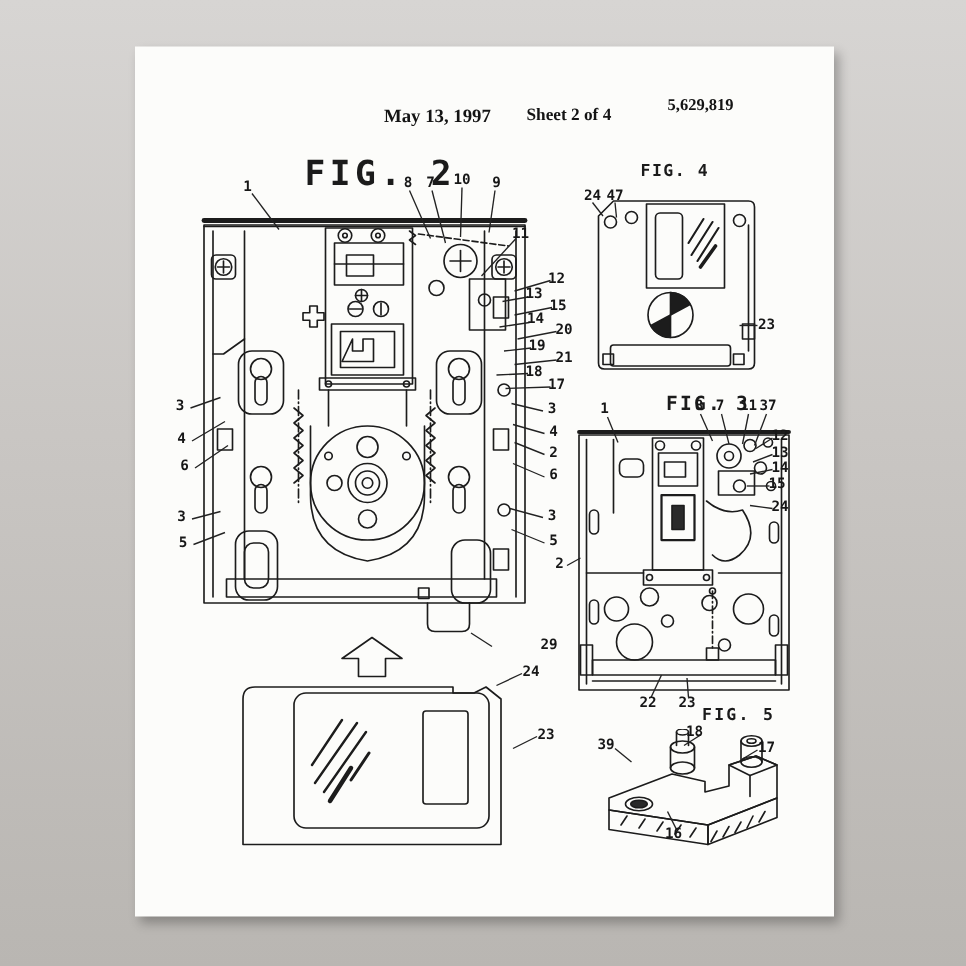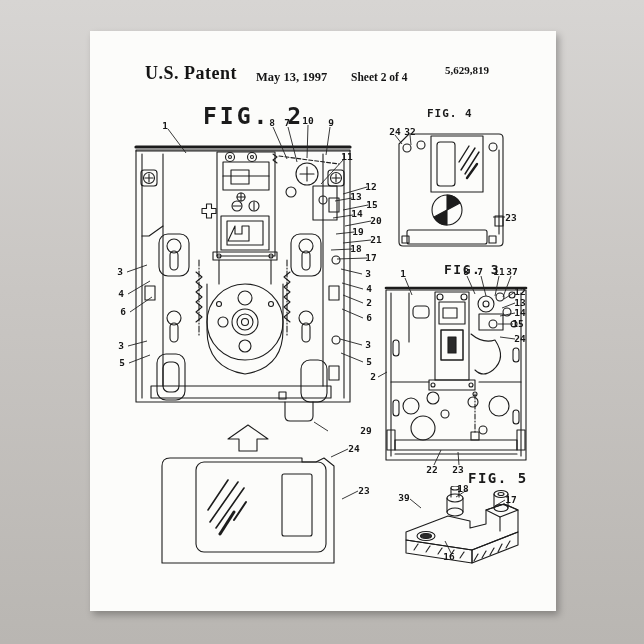--- a/index.html
+++ b/index.html
@@ -15,38 +15,37 @@
   }
   .hdr{position:absolute;color:#141414;font-family:"Liberation Serif",serif;font-weight:bold;white-space:nowrap;}
   .hdr-title{left:55px;top:32px;font-size:18px;letter-spacing:.5px;}
   .hdr-date{left:166px;top:39px;font-size:12.5px;}
   .hdr-sheet{left:261px;top:40px;font-size:11.5px;}
   .hdr-number{left:355px;top:33px;font-size:11px;}
   .figlabel{position:absolute;color:#1b1b1b;font-family:"DejaVu Sans Mono",monospace;font-weight:bold;white-space:nowrap;}
   .fl2{left:113px;top:72px;font-size:23px;letter-spacing:3px;}
   .fl4{left:337px;top:76px;font-size:11px;letter-spacing:1px;}
   .fl3{left:324px;top:231px;font-size:13px;letter-spacing:1.5px;margin-left:30px;}
-  .fl5{left:378px;top:439px;font-size:14px;letter-spacing:1.5px;}
+  .fl5{left:378px;top:439px;font-size:11px;letter-spacing:1.5px;}
   .art{position:absolute;}
   .art g{stroke:#1c1c1c;fill:none;stroke-width:1.1;stroke-linecap:round;stroke-linejoin:round;}
   .overlay{position:absolute;left:0;top:0;width:466px;height:580px;pointer-events:none;}
   .overlay line{stroke:#222;stroke-width:.9;}
   .callout{
     position:absolute;transform:translate(-50%,-50%);
     color:#171717;font-family:"DejaVu Sans Mono",monospace;
     font-weight:bold;font-size:9.5px;white-space:nowrap;z-index:5;
   }
 </style>
 </head>
 <body>
 
 <div class="scene">
   <div class="poster">
 
-    <div class="hdr hdr-title">U.S. Patent</div>
     <div class="hdr hdr-date">May 13, 1997</div>
     <div class="hdr hdr-sheet">Sheet 2 of 4</div>
     <div class="hdr hdr-number">5,629,819</div>
 
     <div class="figlabel fl2">FIG. 2</div>
     <div class="figlabel fl4">FIG. 4</div>
     <div class="figlabel fl3">FIG. 3</div>
     <div class="figlabel fl5">FIG. 5</div>
 
     <svg class="art" style="left:43px;top:109px" width="220" height="282" viewBox="0 0 220 282">
@@ -348,21 +347,21 @@
         <span class="callout" style="left: 279px; top: 271px;">2</span>
         <span class="callout" style="left: 279px; top: 286px;">6</span>
         <span class="callout" style="left: 278px; top: 313px;">3</span>
         <span class="callout" style="left: 279px; top: 330px;">5</span>
         <span class="callout" style="left: 232px; top: 399px; margin-left: 44px;">29</span>
         <span class="callout" style="left: 264px; top: 417px;">24</span>
         <span class="callout" style="left: 274px; top: 459px;">23</span>
       </div>
     <div class="callout-layer">
         <span class="callout" style="left: 305px; top: 100px;">24</span>
-        <span class="callout" style="left: 320px; top: 100px;">32</span>
+        <span class="callout" style="left: 320px; top: 100px;">47</span>
         <span class="callout" style="left: 421px; top: 186px;">23</span>
       </div>
     <div class="callout-layer">
         <span class="callout" style="left: 313px; top: 242px;">1</span>
         <span class="callout" style="left: 376px; top: 240px;">8</span>
         <span class="callout" style="left: 390px; top: 240px;">7</span>
         <span class="callout" style="left: 409px; top: 240px;">11</span>
         <span class="callout" style="left: 422px; top: 240px;">37</span>
         <span class="callout" style="left: 430px; top: 260px;">12</span>
         <span class="callout" style="left: 430px; top: 271px;">13</span>

